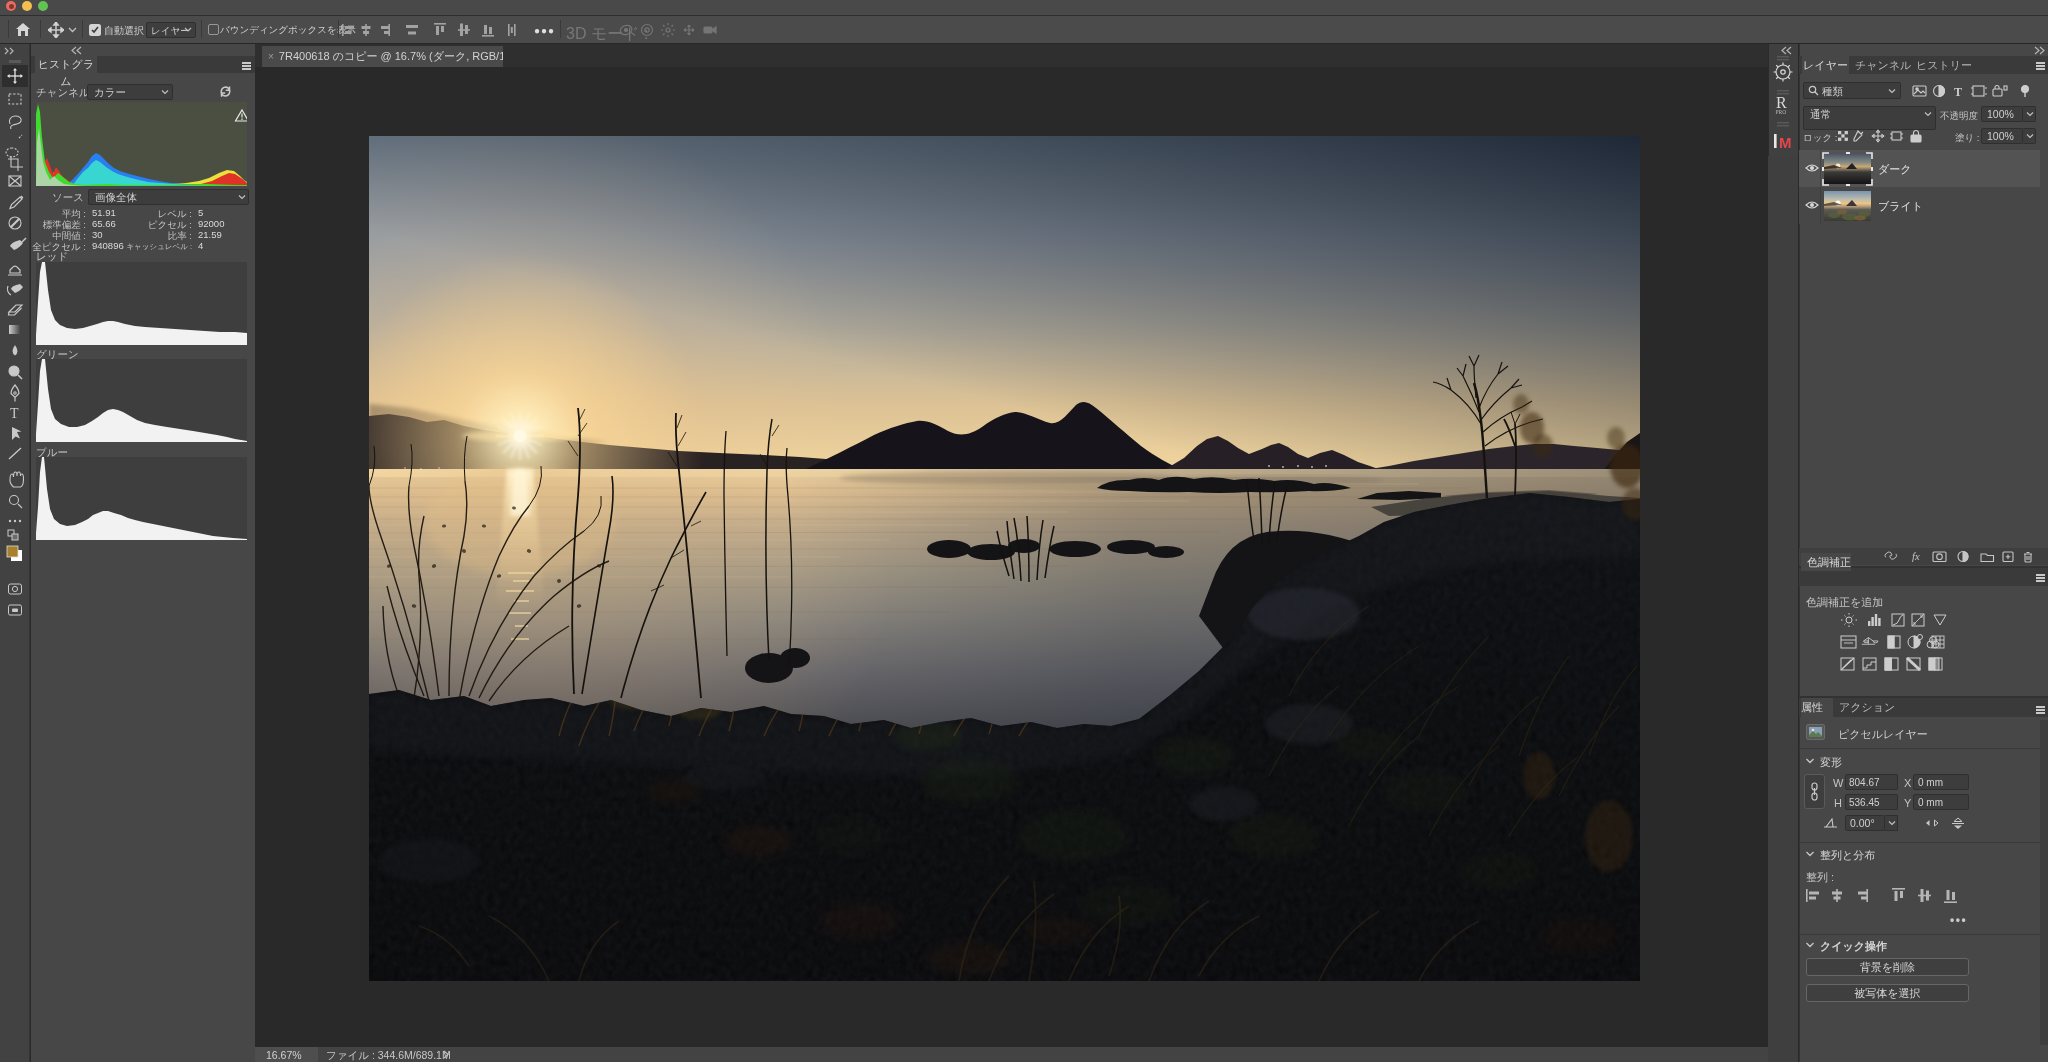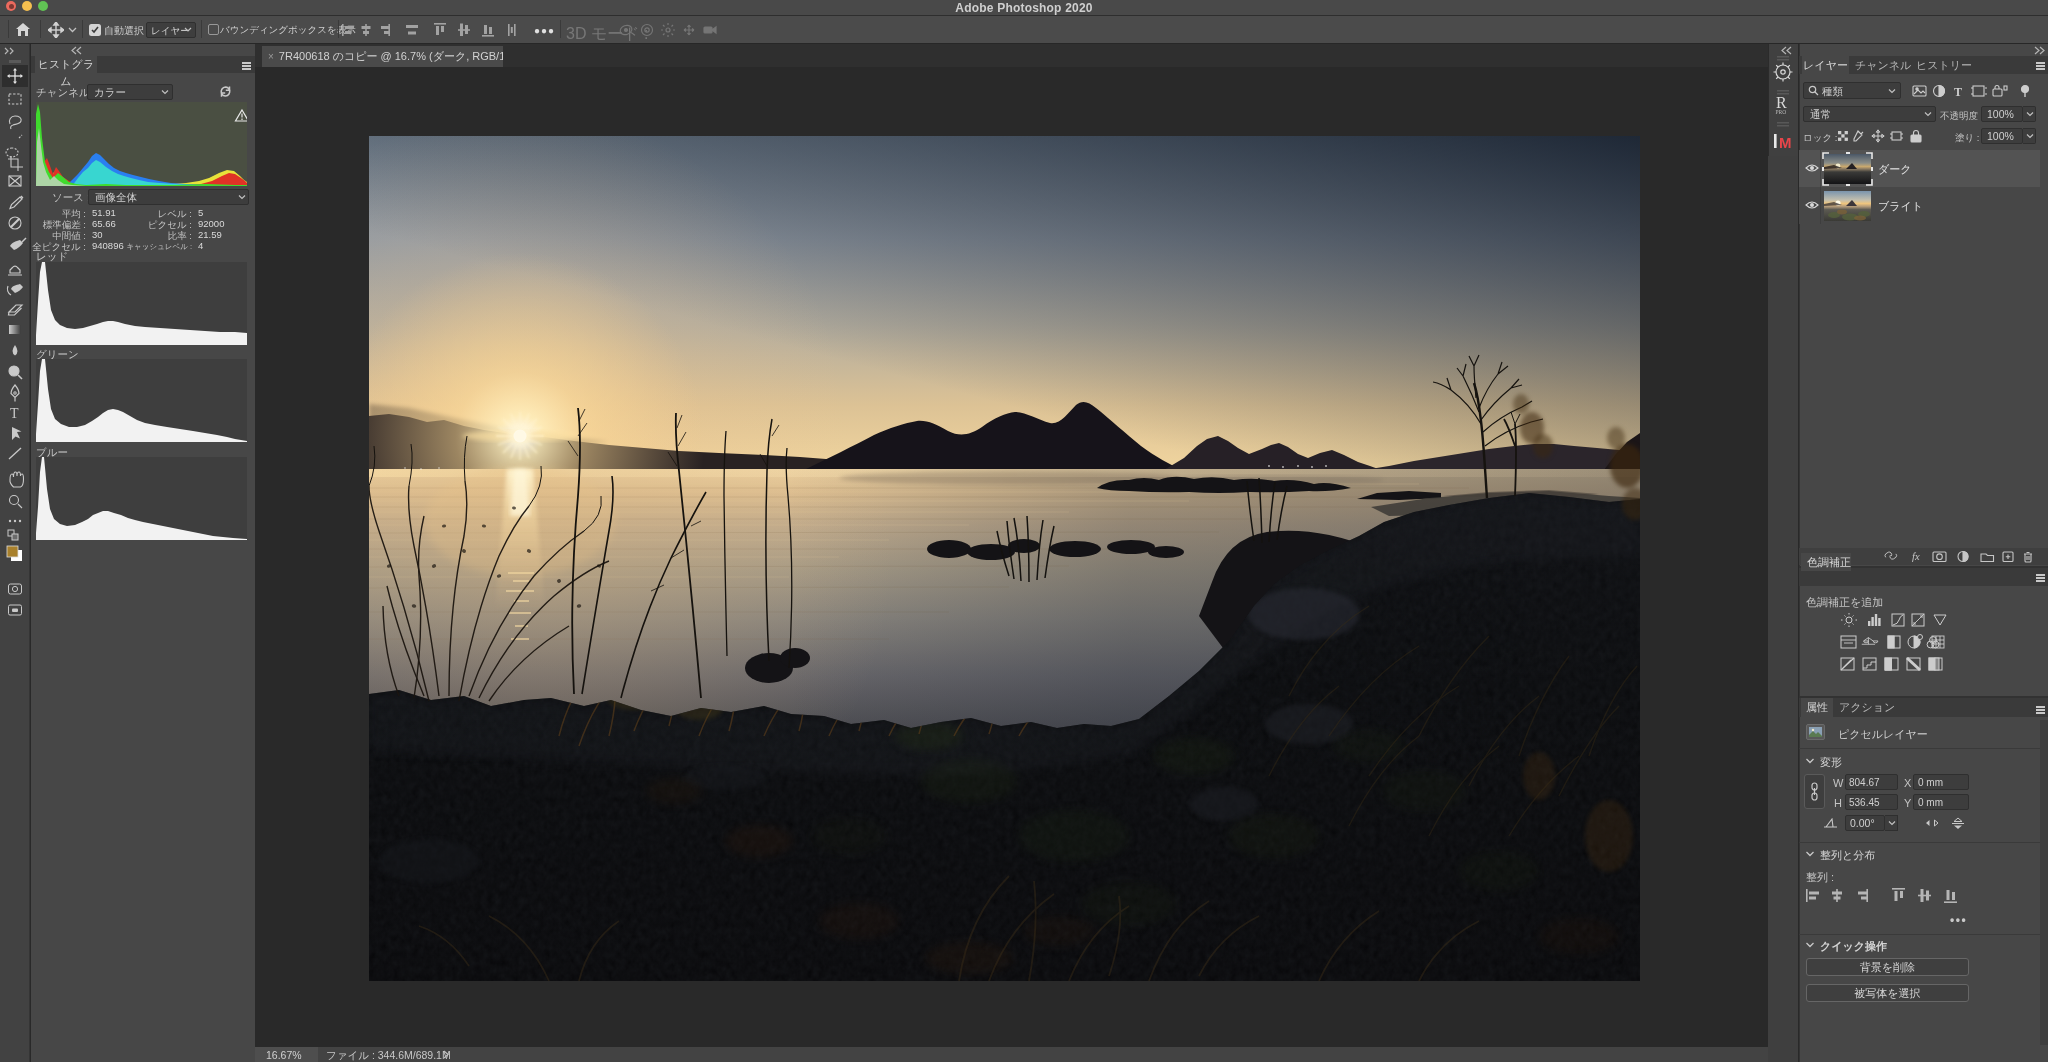--- a/index.html
+++ b/index.html
@@ -29,21 +29,20 @@
   .statusbar { left:255px; top:1047px; width:1513px; height:15px; background:#434343; color:#c8c8c8; font-size:10.5px; }
   
   .rstrip { left:1768px; top:44px; width:30px; height:1018px; background:#404040; border-left:1px solid #2b2b2b;}
   .rpanel { left:1799px; top:44px; width:249px; height:1018px; background:#474747; border-left:1px solid #333; }
 </style>
 </head>
 <body>
 <div id="app">
 
   <div class="abs titlebar"></div>
-  <div class="abs titletext">Adobe Photoshop 2020</div>
   <div class="abs tl" style="left:6px;background:#ec6a5e"></div>
   <div class="abs tl" style="left:4px;top:3px;width:5px;height:5px;background:#7e3832;border-radius:50%;left:8.5px;top:3.5px"></div>
   <div class="abs tl" style="left:22px;background:#f5bf4f"></div>
   <div class="abs tl" style="left:38px;background:#61c354"></div>
 
   <div class="abs optionsbar"></div>
   <div id="ob">
     <svg class="abs" style="left:14px;top:21px" width="18" height="18" viewBox="0 0 18 18">
         <path d="M9 2 L16 8 L14 8 L14 15 L11 15 L11 10 L7 10 L7 15 L4 15 L4 8 L2 8 Z" fill="#d6d6d6"></path>
       </svg>
@@ -659,21 +658,21 @@
         <rect x="61" y="2" width="11" height="10"></rect>
           <path d="M59 4 h2 M75 4 h-2 M59 10 h2 M75 10 h-2"></path>
         <rect x="81" y="5" width="9" height="7" rx="1"></rect>
           <path d="M83 5 V3.5 a2 2 0 0 1 4 0 V5"></path>
           <rect x="92" y="2" width="3" height="4"></rect>
         <circle cx="113" cy="5" r="3.5" fill="#cdcdcd"></circle>
           <path d="M113 8 V13" stroke-width="1.4"></path>
       </g>
     </svg>
     
-    <div class="abs pselect" style="left:1803px;top:106px;width:133px;height:16px;line-height:15px;padding-left:6px">通常</div>
+    <div class="abs pselect" style="left:1803px;top:106px;width:133px;height:24px;line-height:15px;padding-left:6px">通常</div>
     <svg class="abs" style="left:1924px;top:112px" width="8" height="5" viewBox="0 0 8 5">
         <path d="M1 0.5 L4 3.5 L7 0.5" stroke="#c0c0c0" stroke-width="1.2" fill="none"></path>
       </svg>
     <div class="abs ptext" style="left:1940px;top:110px;font-size:9.5px">不透明度 :</div>
     <div class="abs pselect" style="left:1981px;top:106px;width:42px;height:16px;line-height:15px;padding-left:5px">100%</div>
     <div class="abs" style="left:2023px;top:106px;width:13px;height:16px;background:#3d3d3d;border:1px solid #2f2f2f;border-left:none;border-radius:0 2px 2px 0"></div>
     <svg class="abs" style="left:2026px;top:112px" width="8" height="5" viewBox="0 0 8 5">
         <path d="M1 0.5 L4 3.5 L7 0.5" stroke="#c0c0c0" stroke-width="1.2" fill="none"></path>
       </svg>
     
@@ -832,21 +831,21 @@
         <g>
             <rect x="89" y="46" width="13" height="12"></rect>
             <rect x="89" y="46" width="6" height="12" fill="#cdcdcd"></rect>
             <rect x="95" y="46" width="4" height="12" fill="#8a8a8a"></rect>
           </g>
       </g>
     </svg>
     
     <div class="abs" style="left:1799px;top:696px;width:249px;height:2px;background:#323232"></div>
     <div class="abs phead" style="left:1799px;top:698px;width:249px;height:19px"></div>
-    <div class="abs ptab" style="left:1801px;top:698px;width:32px;height:19px;line-height:19px;text-align:center">属性</div>
+    <div class="abs ptab" style="left:1801px;top:698px;width:32px;height:19px;line-height:19px;">属性</div>
     <div class="abs" style="left:1839px;top:698px;height:19px;line-height:19px;color:#b8b8b8;font-size:11px">アクション</div>
     <div class="abs" style="left:2036px;top:706px;width:9px;height:1.5px;background:#c9c9c9;box-shadow:0 3px #c9c9c9, 0 6px #c9c9c9"></div>
     <div class="abs" style="left:1806px;top:724px;width:19px;height:16px;background:#585858;border:1px solid #6a6a6a;border-radius:2px"></div>
     <svg class="abs" style="left:1809px;top:727px" width="13" height="10" viewBox="0 0 13 10">
         <rect width="13" height="10" fill="#8aa0b4"></rect>
         <path d="M0 8 L4 4 L7 7 L9 5 L13 9 V10 H0 Z" fill="#5a7a50"></path>
         <circle cx="4" cy="3" r="1.2" fill="#f0e8c8"></circle>
       </svg>
     <div class="abs" style="left:1838px;top:727px;color:#cfcfcf;font-size:11px">ピクセルレイヤー</div>
     <div class="abs" style="left:1799px;top:748px;width:249px;height:1px;background:#3a3a3a"></div>

